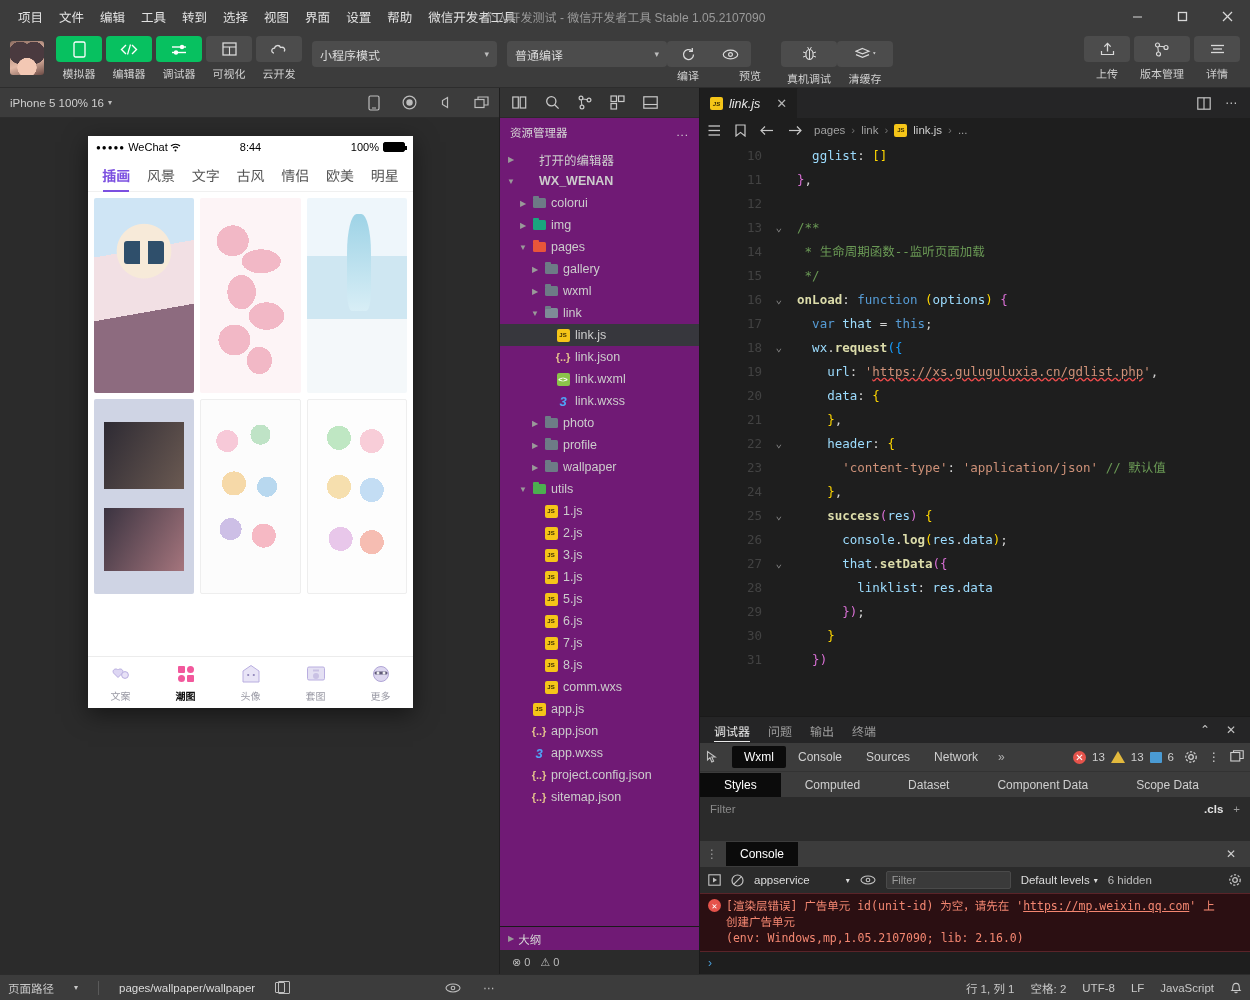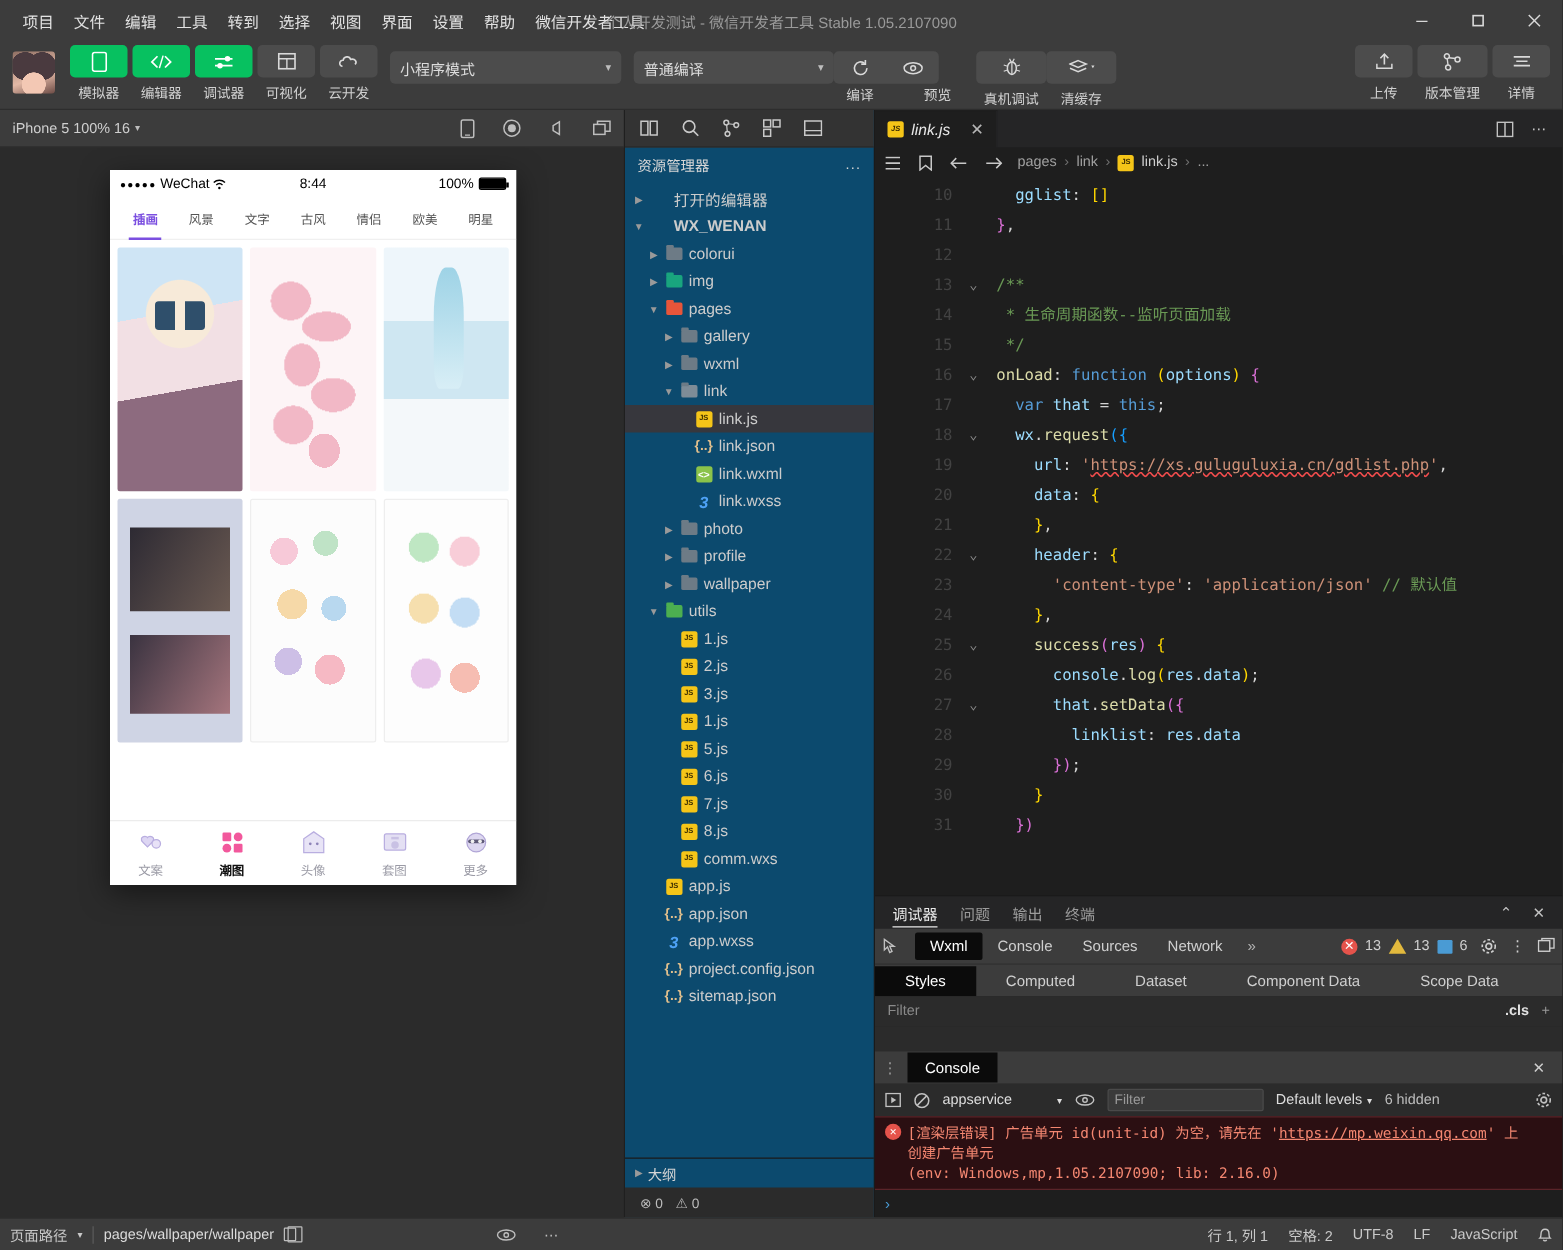--- a/index.html
+++ b/index.html
@@ -131,21 +131,21 @@
   .ph-caps .circ {
     width: 15px; height: 15px; border: 2px solid #111; border-radius: 50%;
     display: flex; align-items: center; justify-content: center;
   }
   .ph-caps .circ i { width: 6px; height: 6px; background: #111; border-radius: 50%; }
   .ph-tabs {
     height: 34px; flex: 0 0 34px; display: flex; align-items: center;
     padding: 0 6px; gap: 0; background: #fff; border-bottom: 1px solid #f0f0f0;
   }
   .ph-tab {
-    flex: 1 1 auto; text-align: center; font-size: 10px; color: #555;
+    flex: 1 1 auto; text-align: center; font-size: 14px; color: #555;
     height: 34px; display: flex; align-items: center; justify-content: center; position: relative;
   }
   .ph-tab.active { color: #7b4fe0; font-weight: bold; }
   .ph-tab.active::after {
     content:""; position: absolute; bottom: 0; left: 50%; transform: translateX(-50%);
     width: 26px; height: 2px; background: #7b4fe0;
   }
   .ph-grid {
     flex: 1 1 auto; padding: 6px; display: grid;
     grid-template-columns: repeat(3, 1fr); gap: 6px; align-content: start;
@@ -201,21 +201,21 @@
   }
   .ph-tb {
     flex: 1 1 0; display: flex; flex-direction: column; align-items: center; gap: 3px;
   }
   .ph-tb .ic { width: 24px; height: 22px; }
   .ph-tb .tx { font-size: 10px; color: #9a9aa5; }
   .ph-tb.on .tx { color: #111; font-weight: bold; }
 
   
   .exp-col {
-    width: 200px; flex: 0 0 200px; background: #0c4a6e;
+    width: 200px; flex: 0 0 200px; background: #701a75;
     display: flex; flex-direction: column; border-right: 1px solid #1a1a1a;
   }
   .exp-iconbar {
     height: 30px; flex: 0 0 30px; background: #333333;
     display: flex; align-items: center; gap: 18px; padding: 0 12px; color: #c9c9c9;
     border-bottom: 1px solid #2a2a2a;
   }
   .exp-head {
     height: 28px; flex: 0 0 28px; display: flex; align-items: center;
     padding: 0 10px; font-size: 11.5px; color: #d6d6d6;
@@ -270,21 +270,21 @@
   .bc-ico { display: flex; align-items: center; gap: 14px; color: #c8c8c8; margin-right: 6px; }
   .editor { flex: 1 1 auto; position: relative; overflow: hidden; background: #1e1e1e; }
   .code {
     display: flex; font-family: "DejaVu Sans Mono", "Liberation Mono", monospace;
     font-size: 12.5px; line-height: 24px; padding-top: 2px;
   }
   .gutter { width: 68px; flex: 0 0 68px; text-align: right; color: #5a5a5a; user-select: none; position: relative; }
   .gutter .ln { padding-right: 6px; }
   .chev { position: absolute; right: -14px; color: #8a8a8a; font-size: 11px; }
   .lines { flex: 1 1 auto; padding-left: 14px; white-space: pre; color: #d4d4d4; }
-  .k { color: #569cd6; } .fn { color: #dcdcaa; } .str { color: #ce9178; }
+  .k { color: #569cd6; } .fn { color: #dcdcaa; font-weight: bold; } .str { color: #ce9178; }
   .cm { color: #6a9955; }
   .par { color: #ffd700; } .par2 { color: #da70d6; } .par3 { color: #179fff; }
   .prop { color: #9cdcfe; } .var { color: #9cdcfe; } .ths { color: #569cd6; }
   .link { color: #ce9178; text-decoration: underline; text-decoration-color: #f14c4c; text-decoration-style: wavy; }
 
   
   .devpanel { flex: 0 0 auto; background: #252526; display: flex; flex-direction: column; border-top: 1px solid #1a1a1a; }
   .dp-head {
     height: 26px; flex: 0 0 26px; display: flex; align-items: center; gap: 18px;
     padding: 0 14px; font-size: 12px; color: #9c9c9c;
@@ -346,21 +346,21 @@
                    font-size: 9px; display: flex; align-items: center; justify-content: center; flex: 0 0 13px; margin-top: 1px; }
   .err-row a { color: #f48771; text-decoration: underline; }
   .prompt-row { height: 22px; display: flex; align-items: center; padding: 0 8px; color: #4a9bd4; font-size: 12px; }
 
   
   .statusbar {
     height: 26px; flex: 0 0 26px; background: #3c3c3c; display: flex; align-items: center;
     font-size: 11.5px; color: #c8c8c8; padding: 0 8px; gap: 10px;
     border-top: 1px solid #2c2c2c;
   }
-  .sb-left { display: flex; align-items: center; gap: 8px; }
+  .sb-left { display: flex; align-items: center; gap: 20px; }
   .sb-div { width: 1px; height: 14px; background: #5a5a5a; }
   .sb-path { color: #dcdcdc; }
   .sb-mid { margin-left: 150px; display: flex; align-items: center; gap: 22px; color: #bdbdbd; }
   .sb-right { margin-left: auto; display: flex; align-items: center; gap: 16px; }
   .copy-ic { display: inline-block; width: 10px; height: 11px; border: 1px solid #bdbdbd; border-radius: 1px; position: relative; }
   .copy-ic::before { content:""; position:absolute; left:2px; top:-2px; width:10px; height:11px; border:1px solid #bdbdbd; border-radius:1px; }
   svg { display: block; }
 </style>
 </head>
 <body>

